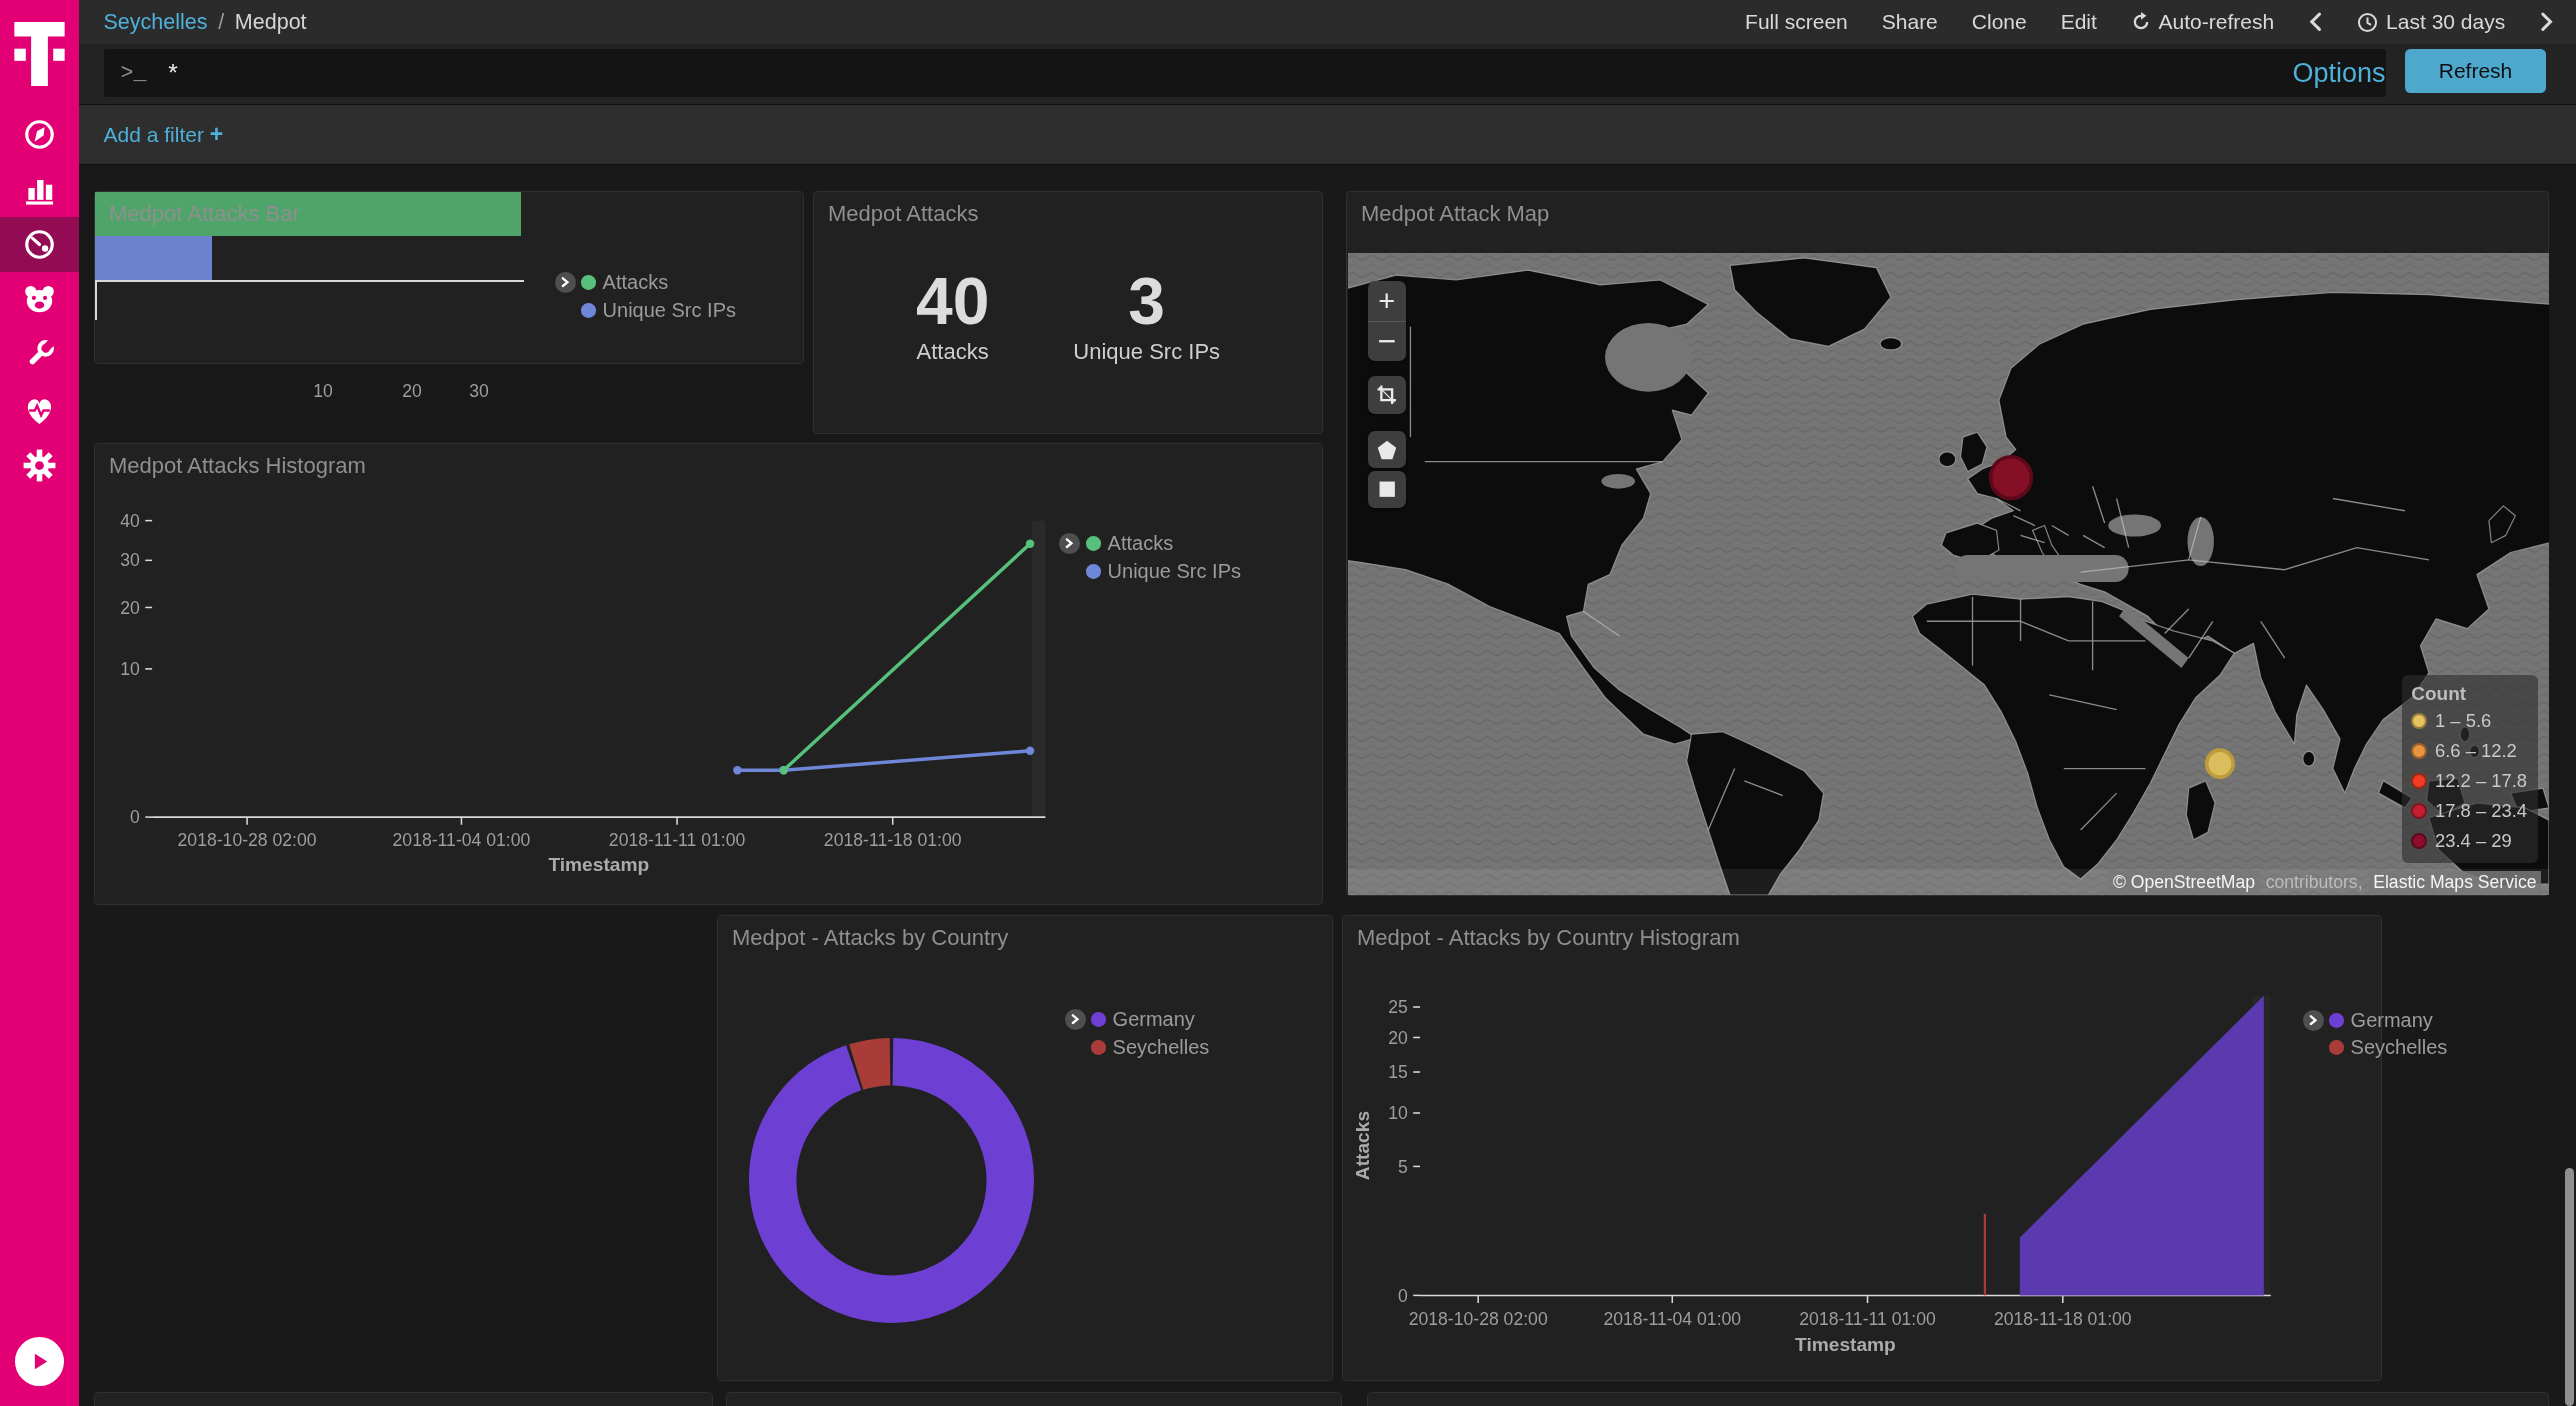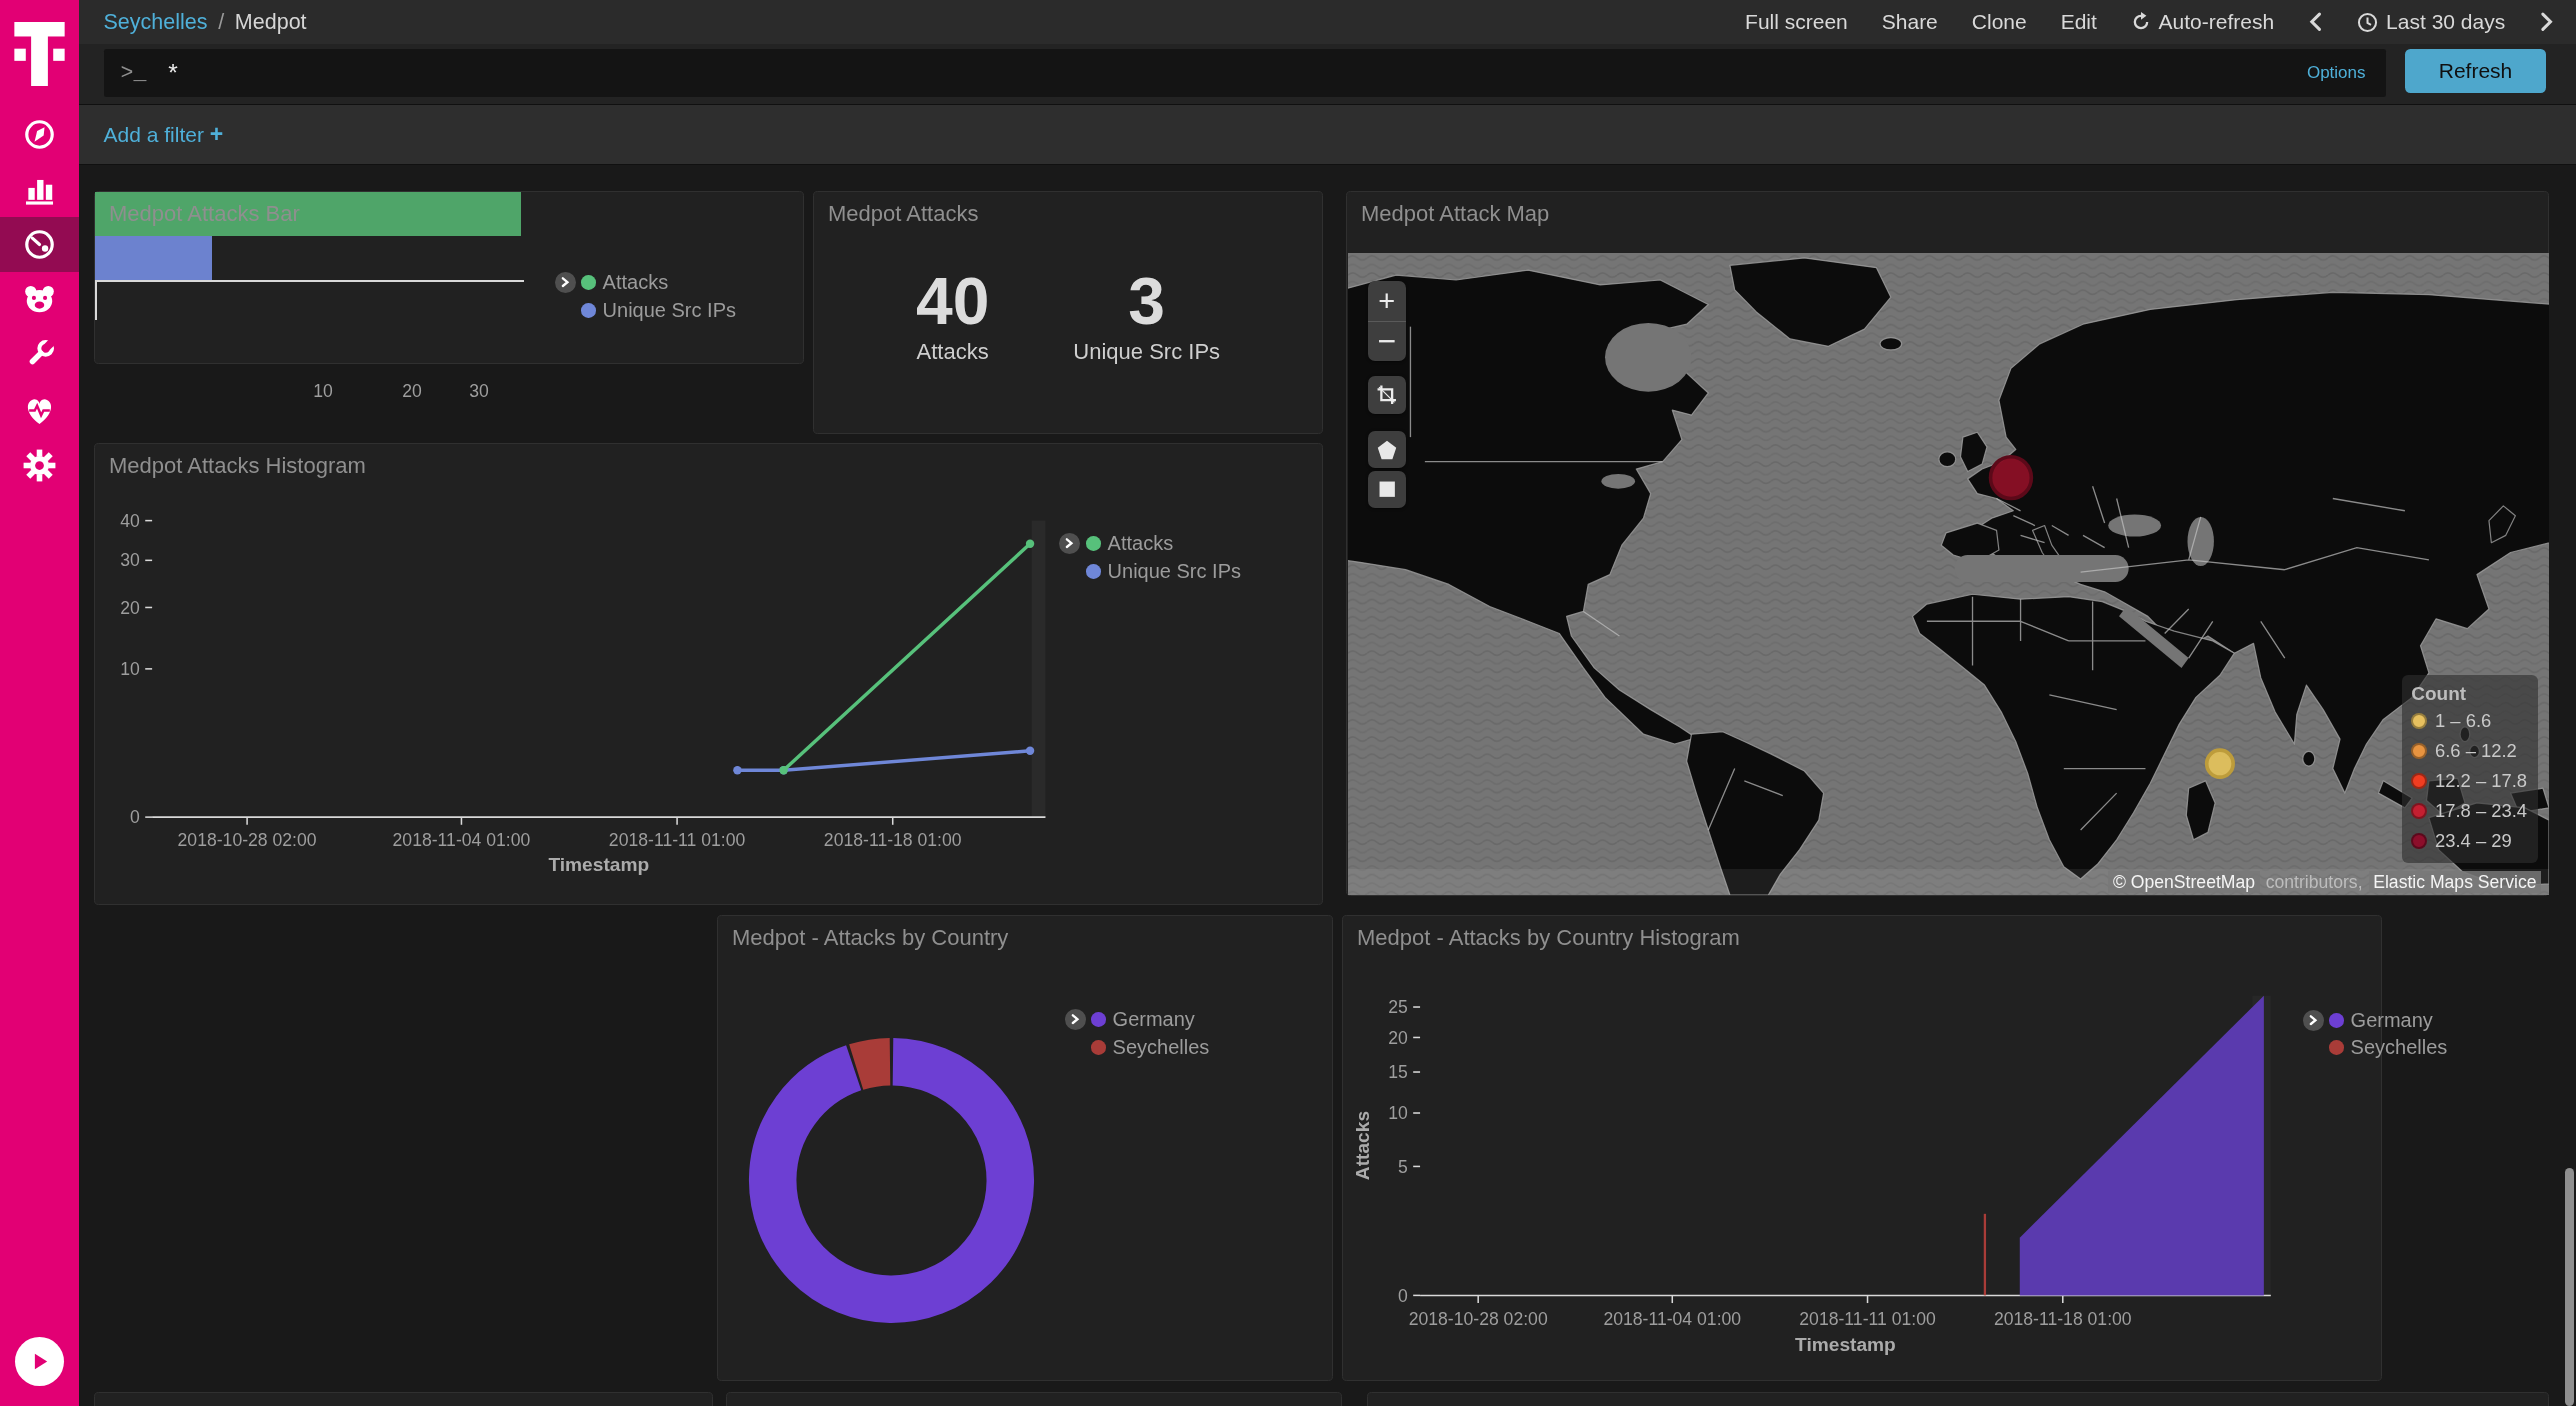--- a/index.html
+++ b/index.html
@@ -15,21 +15,21 @@
   #topbar{left:79px;top:0;width:2497px;height:44px;background:#2b2b2b;display:flex;align-items:center;}
   #breadcrumb{margin-left:24.5px;font-size:21.5px;color:#9a9a9a;display:flex;gap:10.7px;align-items:center;}
   #breadcrumb .link{color:#4fb0d9;cursor:pointer;}
   #breadcrumb .cur{color:#d6d6d6;}
   #topmenu{margin-left:auto;margin-right:21.5px;display:flex;align-items:center;gap:34px;font-size:21px;color:#d9d9d9;}
   .topmenu-item{cursor:pointer;display:flex;align-items:center;gap:7.7px;white-space:nowrap;}
   #queryrow{left:79px;top:44px;width:2497px;height:60px;background:#232323;border-bottom:1.5px solid #101010;}
   #querybox{left:24.5px;top:5.4px;width:2282px;height:48px;background:#141414;border-radius:2.3px;display:flex;align-items:center;}
   #query-prompt{margin-left:17px;font-size:21.5px;color:#8f8f8f;font-family:"Liberation Mono",monospace;}
   #query-input{margin-left:20px;font-size:24.5px;color:#ececec;background:transparent;border:none;outline:none;flex:1;font-family:"Liberation Sans",sans-serif;}
-  #options-link{margin-right:20px;font-size:17px;color:#4fb0d9;cursor:pointer;}
+  #options-link{font-size:27px;color:#4fb0d9;cursor:pointer;}
   #refresh-btn{left:2326px;top:5.4px;width:141px;height:44px;background:#4ea7cc;border:none;border-radius:5.4px;font-size:21px;color:#101010;cursor:pointer;font-family:"Liberation Sans",sans-serif;}
   #filterrow{left:79px;top:105px;width:2497px;height:59px;background:#2e2e2e;border-bottom:1.5px solid #101010;display:flex;align-items:center;}
   #add-filter{margin-left:24.5px;font-size:21px;color:#4fb0d9;cursor:pointer;}
   #add-filter b{font-size:23px;}
   
   .panel{background:#212121;border:0.8px solid #303030;border-radius:4.6px;box-sizing:border-box;}
   .panel-title{position:absolute;left:14px;top:9.2px;font-size:22px;color:#8f8f8f;white-space:nowrap;}
   .legend-chevron{position:absolute;width:21px;height:21px;border-radius:50%;background:#4f4f4f;display:flex;align-items:center;justify-content:center;cursor:pointer;}
   .legend-row{position:absolute;display:flex;align-items:center;gap:7px;cursor:pointer;}
   .legend-dot{width:14.6px;height:14.6px;border-radius:50%;flex:none;}
@@ -308,21 +308,21 @@
         <svg width="18.4" height="18.4" viewBox="0 0 24 24">
           <rect x="2" y="2" width="20" height="20" fill="#e8e8e8"></rect>
         </svg>
       </div>
 
       <div id="map-legend">
         <div id="map-legend-title">Count</div>
         <div id="map-legend-rows">
             <div class="map-legend-row">
               <div class="map-legend-dot" style="background: rgb(231, 192, 95);"></div>
-              <div class="map-legend-text">1 – 6.6</div>
+              <div class="map-legend-text">1 – 5.6</div>
             </div>
             <div class="map-legend-row">
               <div class="map-legend-dot" style="background: rgb(232, 148, 64);"></div>
               <div class="map-legend-text">6.6 – 12.2</div>
             </div>
             <div class="map-legend-row">
               <div class="map-legend-dot" style="background: rgb(240, 61, 33);"></div>
               <div class="map-legend-text">12.2 – 17.8</div>
             </div>
             <div class="map-legend-row">

